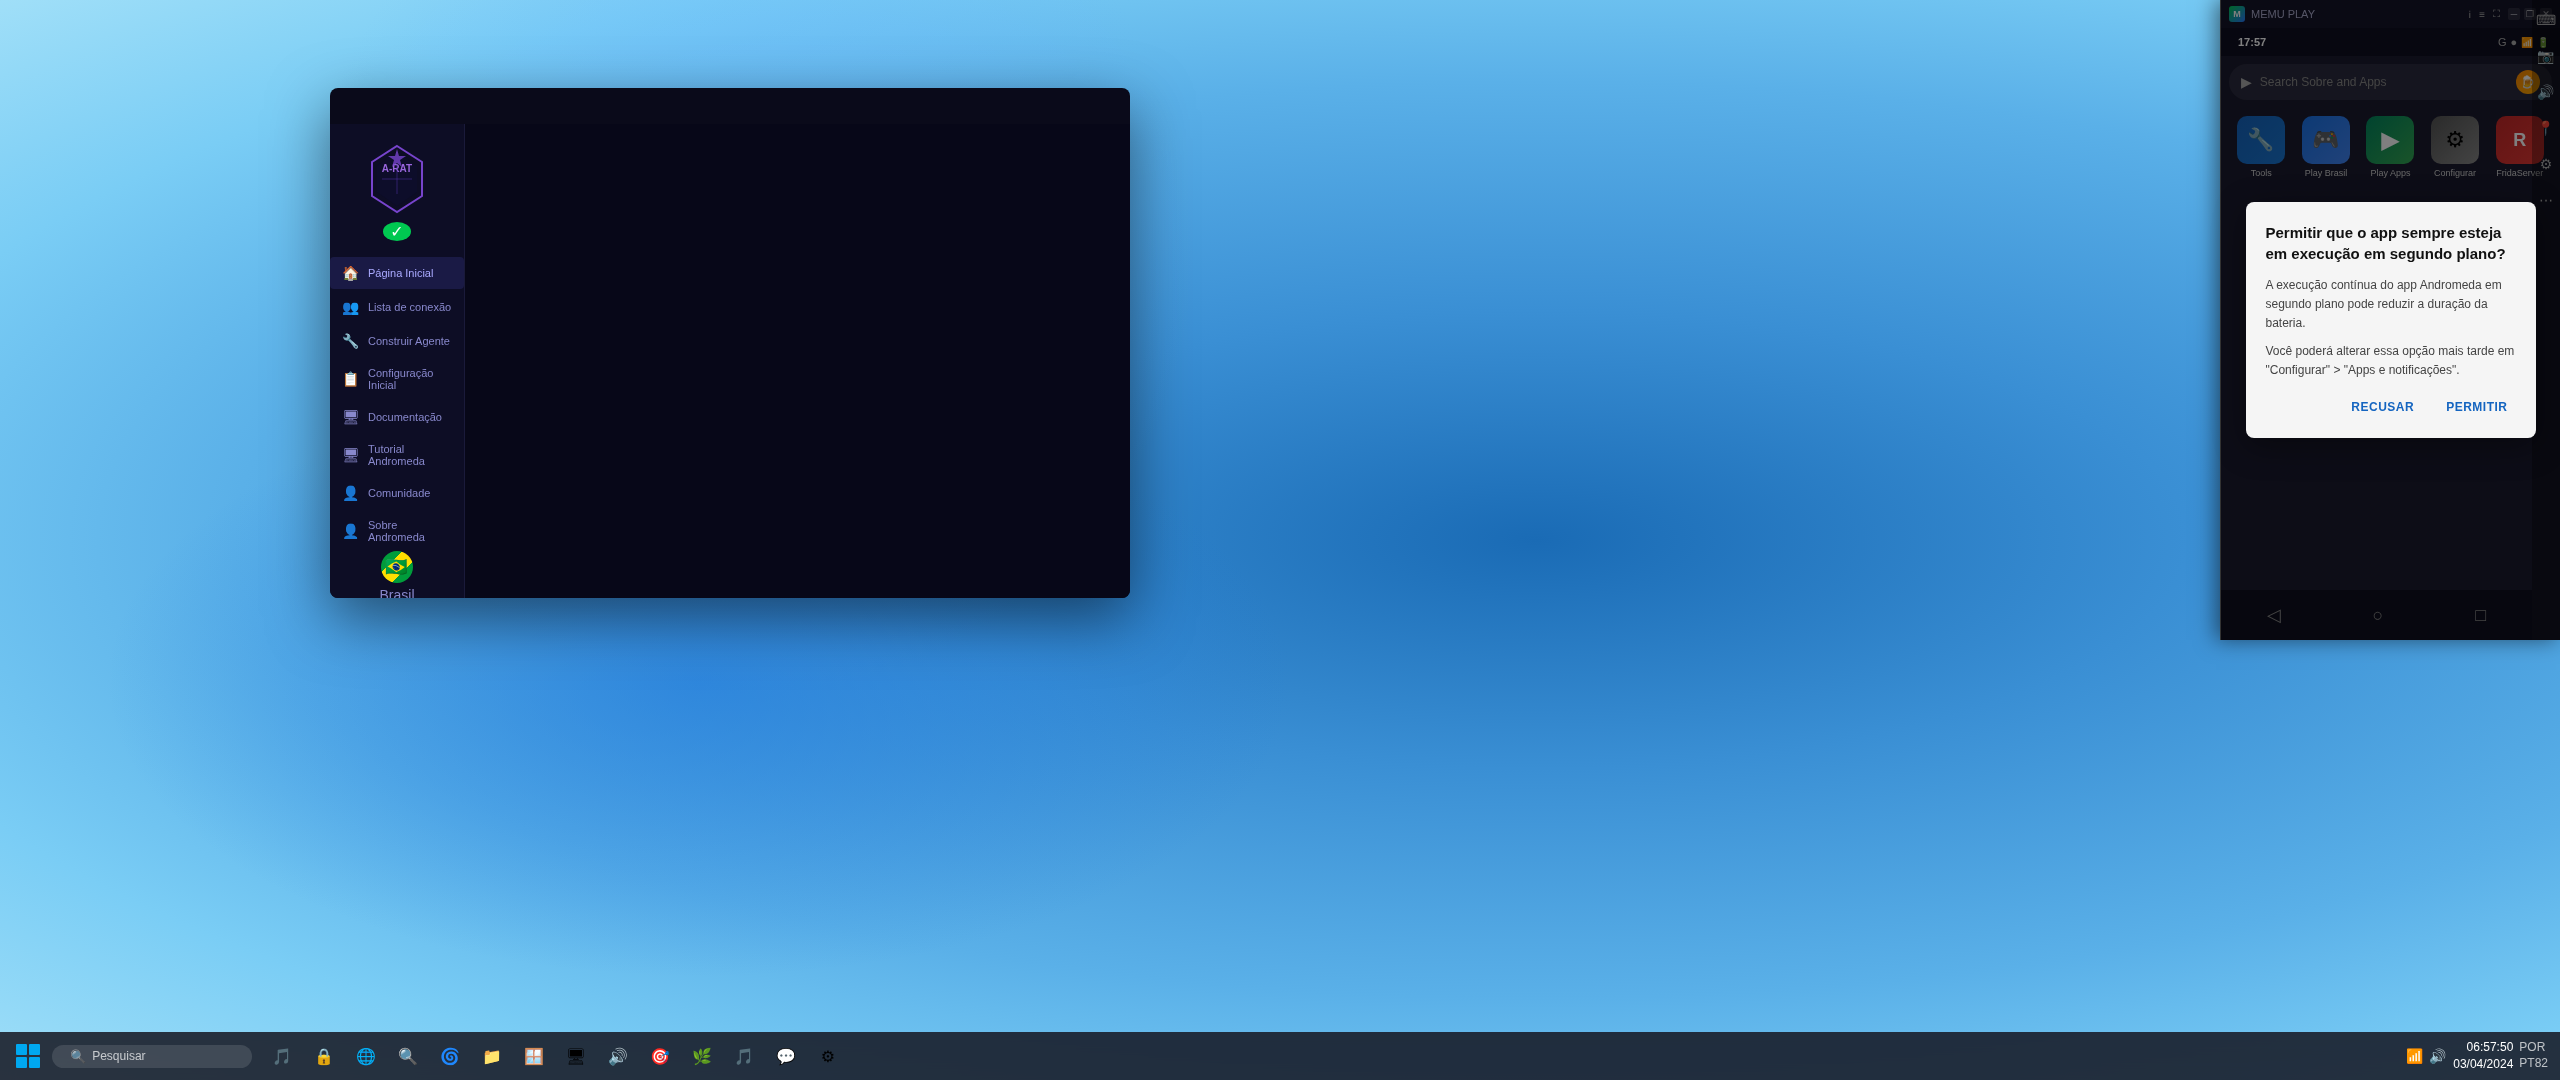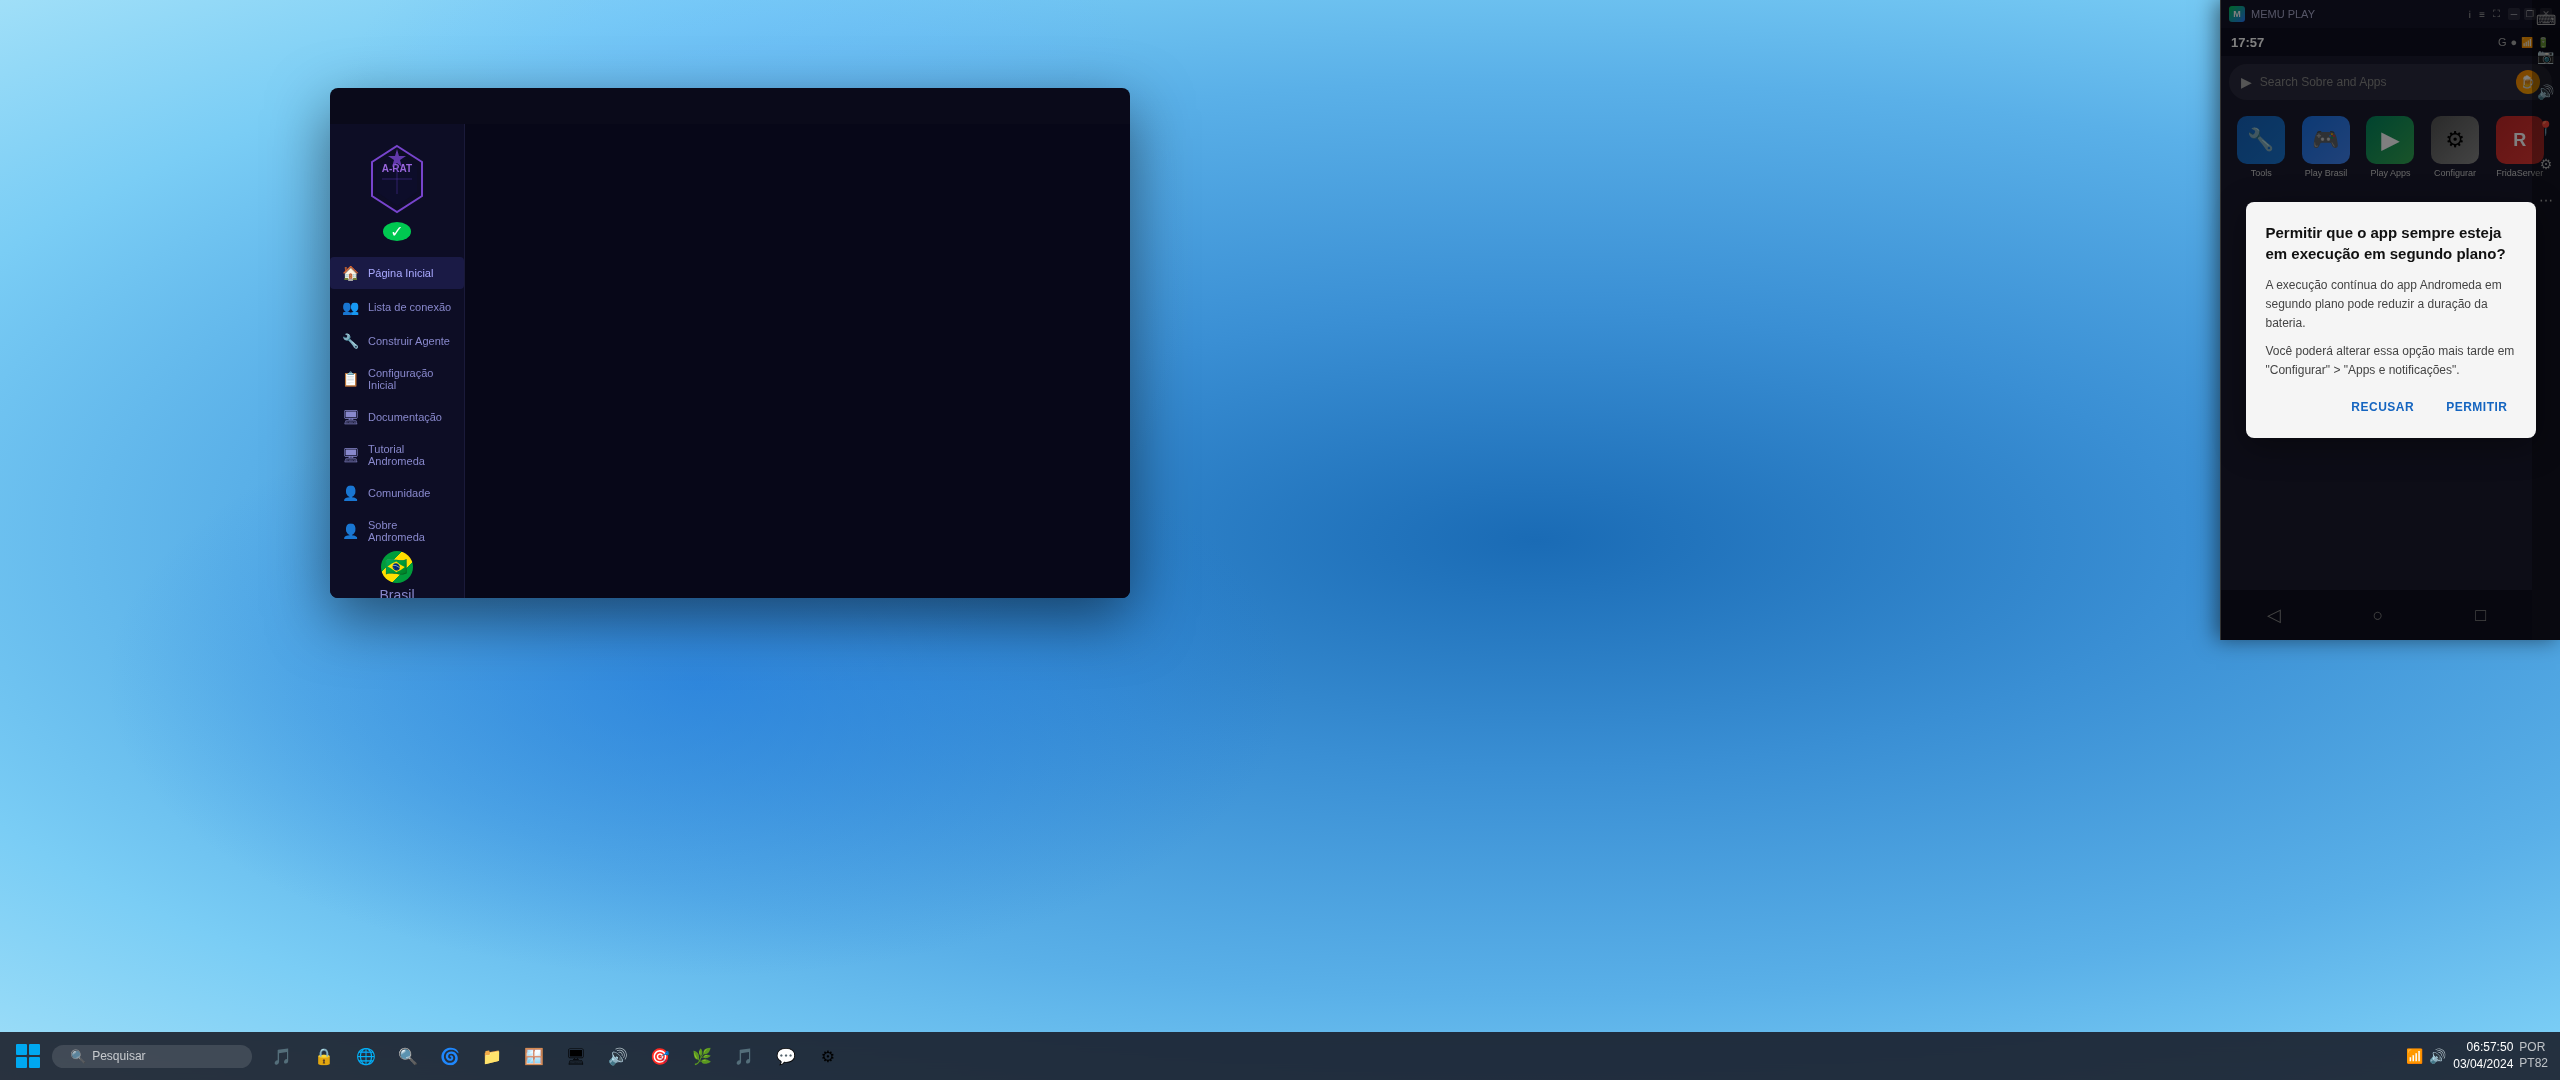--- a/index.html
+++ b/index.html
@@ -325,22 +325,23 @@
       height: 28px;
       background: #0f0f20;
       display: flex;
       align-items: center;
       padding: 0 10px;
       gap: 8px;
       flex-shrink: 0;
     }
     .memu-time {
       color: white;
-      font-size: 13px;
+      font-size: 11px;
       font-weight: bold;
+      margin-left: 7px;
     }
     .memu-status-icons {
       display: flex;
       align-items: center;
       gap: 4px;
       margin-left: auto;
     }
 
     .memu-search-bar {
       margin: 8px;

